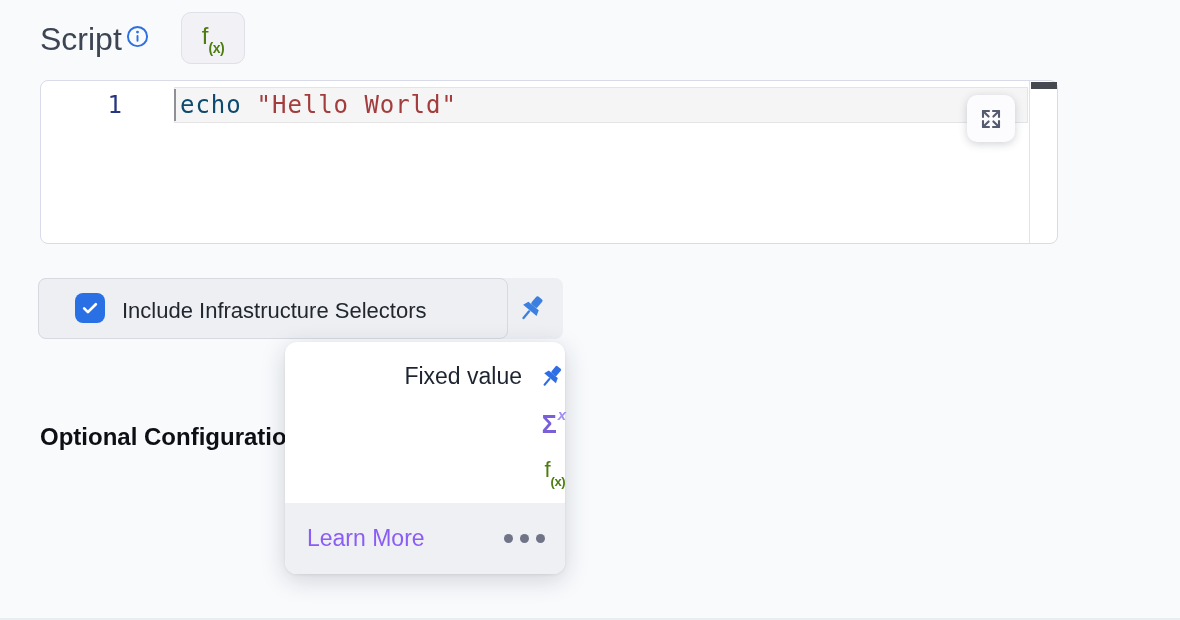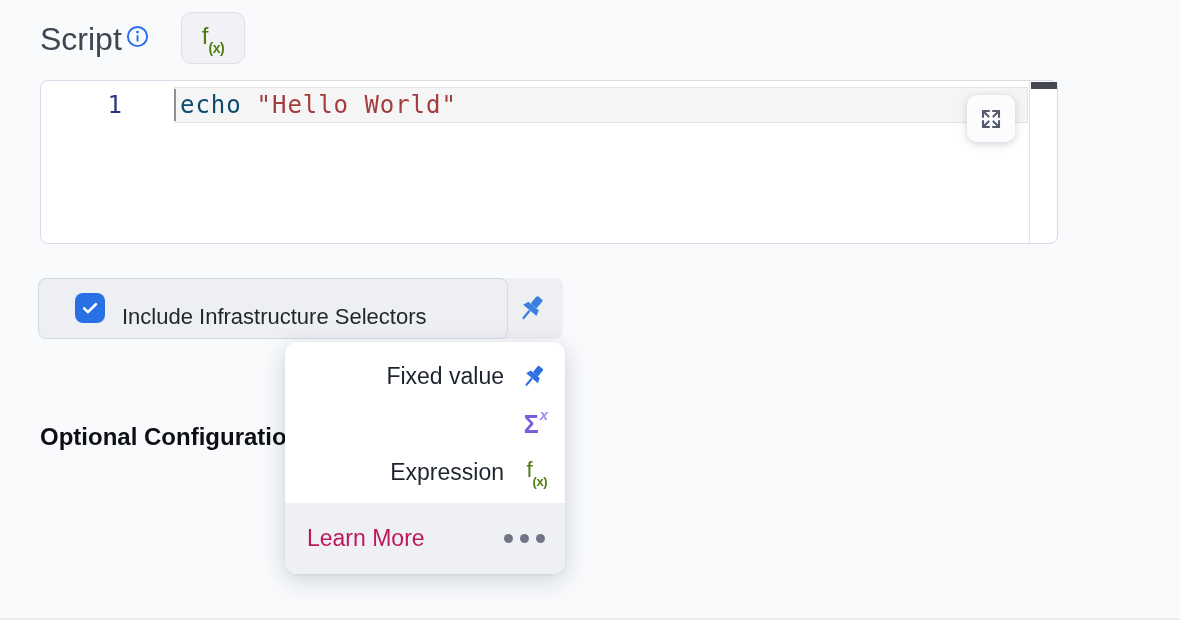--- a/index.html
+++ b/index.html
@@ -53,46 +53,46 @@
   
   .infra-row{position:absolute;left:38px;top:278px;width:525px;height:61px;background:#edeff3;border-radius:8px;}
   .infra-inner{
     position:absolute;left:0;top:0;width:470px;height:61px;box-sizing:border-box;
     border:1px solid #d6d9e0;border-radius:8px;
   }
   .checkbox{
     position:absolute;left:37px;top:15px;width:30px;height:30px;
     background:#2970e4;border-radius:8px;display:flex;align-items:center;justify-content:center;cursor:pointer;
   }
-  .infra-label{position:absolute;left:84px;top:8px;height:61px;display:flex;align-items:center;font-size:22px;color:#22272e;}
+  .infra-label{position:absolute;left:84px;top:2px;height:61px;display:flex;align-items:center;font-size:22px;color:#22272e;}
   .row-pin{position:absolute;left:476px;top:13px;width:34px;height:34px;display:flex;align-items:center;justify-content:center;cursor:pointer;}
 
   
   .opt-heading{position:absolute;left:40px;top:423px;font-size:24px;font-weight:700;color:#0d0f14;z-index:1;line-height:28px;}
 
   
   .menu{
     position:absolute;left:285px;top:342px;width:280px;height:232px;z-index:5;
     background:#ffffff;border-radius:12px;
     box-shadow:0 6px 24px rgba(25,35,55,0.18), 0 1px 3px rgba(25,35,55,0.08);
   }
   .menu-items{position:absolute;top:10px;left:0;right:0;}
   .menu-item{
     height:48px;display:flex;align-items:center;justify-content:flex-end;gap:13px;
-    padding-right:18px;font-size:23px;color:#1d2430;cursor:pointer;
+    font-size:23px;color:#1d2430;cursor:pointer;
   }
   .menu-icon{width:30px;height:30px;display:flex;align-items:center;justify-content:flex-end;}
   .sigma-glyph{color:#7a5fd8;font-weight:700;font-size:25px;line-height:1;white-space:nowrap;}
   .sigma-glyph sup{color:#a18ef0;font-size:15px;font-weight:600;font-style:italic;position:relative;top:-4px;left:1px;}
   .menu-footer{
     position:absolute;left:0;right:0;bottom:0;height:71px;background:#eef0f4;
     border-radius:0 0 12px 12px;box-sizing:border-box;
     display:flex;align-items:center;justify-content:space-between;padding:0 20px 0 22px;
   }
-  .learn-more{font-size:23px;color:#be185d;cursor:pointer;}
+  .learn-more{font-size:23px;color:#8b5cf6;cursor:pointer;}
   .more-dots{display:flex;gap:7px;cursor:pointer;}
   .more-dots i{width:9px;height:9px;border-radius:50%;background:#6f7487;display:block;}
 
   .bottom-line{position:absolute;left:0;right:0;bottom:0;height:2px;background:#e9ecf1;}
 </style>
 </head>
 <body>
 
 <div class="script-label">Script</div>
 
@@ -168,21 +168,20 @@
       </span>
     </div>
 
     <div class="menu-item">
       <span class="menu-icon">
         <span class="sigma-glyph"><span>Σ</span><sup>x</sup></span>
       </span>
     </div>
 
     <div class="menu-item">
-      <span>Expression</span>
       <span class="menu-icon">
         <span class="fx-glyph fx-glyph-small"><span>f</span><sub>(x)</sub></span>
       </span>
     </div>
 
   </div>
   <div class="menu-footer">
     <span class="learn-more">Learn More</span>
     <span class="more-dots">
         <i></i>

